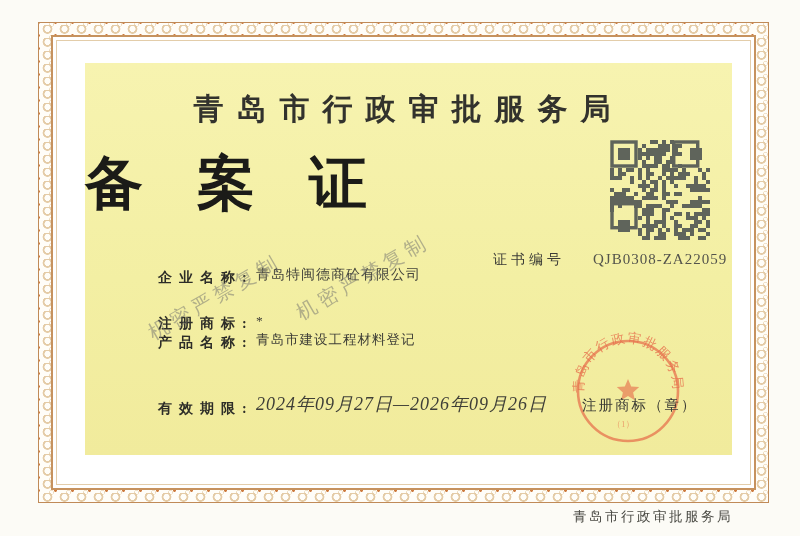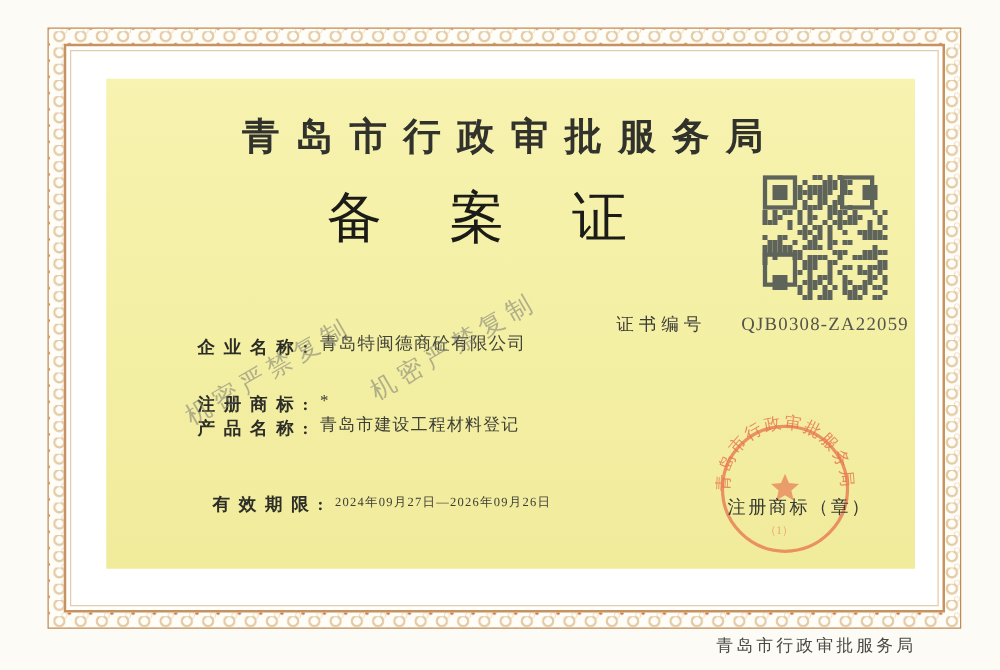--- a/index.html
+++ b/index.html
@@ -36,22 +36,21 @@
     background:linear-gradient(180deg,#f7f3b0 0%, #f3efa3 55%, #f1eb9c 100%);
   }
   .header-title {
     position:absolute; top:26px; left:0; width:100%;
     text-align:center;
     font-size:30px; font-weight:bold; letter-spacing:13px;
     color:#32322d;
   }
   .main-title {
     position:absolute; top:82px; left:0; width:100%;
-    text-align:center;
-    font-size:44px; font-weight:normal; letter-spacing:54px;
+    font-size:58px; font-weight:bold; letter-spacing:54px;
     color:#1b1b18;
   }
   
   .qr { position:absolute; left:523px; top:75px; width:104px; height:104px; }
   .qr svg { display:block; }
   
   .cert-no { position:absolute; left:408px; top:188px; display:flex; align-items:baseline; }
   .cert-no .lbl { font-size:14px; letter-spacing:4px; color:#3c3c37; }
   .cert-no .val { font-size:15px; letter-spacing:1px; color:#54544c; margin-left:28px; }
   
@@ -60,23 +59,23 @@
     font-size:14px; font-weight:600; letter-spacing:7px;
     color:#2d2d28; width:98px; white-space:nowrap;
   }
   .row .val {
     font-size:13.5px; letter-spacing:1px; color:#3e3e37;
     position:relative; top:-3px; white-space:nowrap;
   }
   .row-company  { top:206px; }
   .row-trademark{ top:252px; }
   .row-product  { top:271px; }
-  .row-validity { top:332px;margin-left:12px; }
+  .row-validity { top:332px; }
   .row-company .val { font-size:14px; color:#44443c; }
-  .row-validity .val { font-size:10px; }
+  .row-validity .val { font-size:18px;font-style:italic; }
   
   .issuer {
     position:absolute; left:497px; top:333px;
     font-size:14.5px; letter-spacing:2px; color:#3a3a34; z-index:3;
   }
   .seal { position:absolute; left:483px; top:268px; width:120px; height:120px; opacity:.8; z-index:2; }
   
   .wm {
     position:absolute; z-index:1;
     font-size:20px; letter-spacing:5px; white-space:nowrap;

